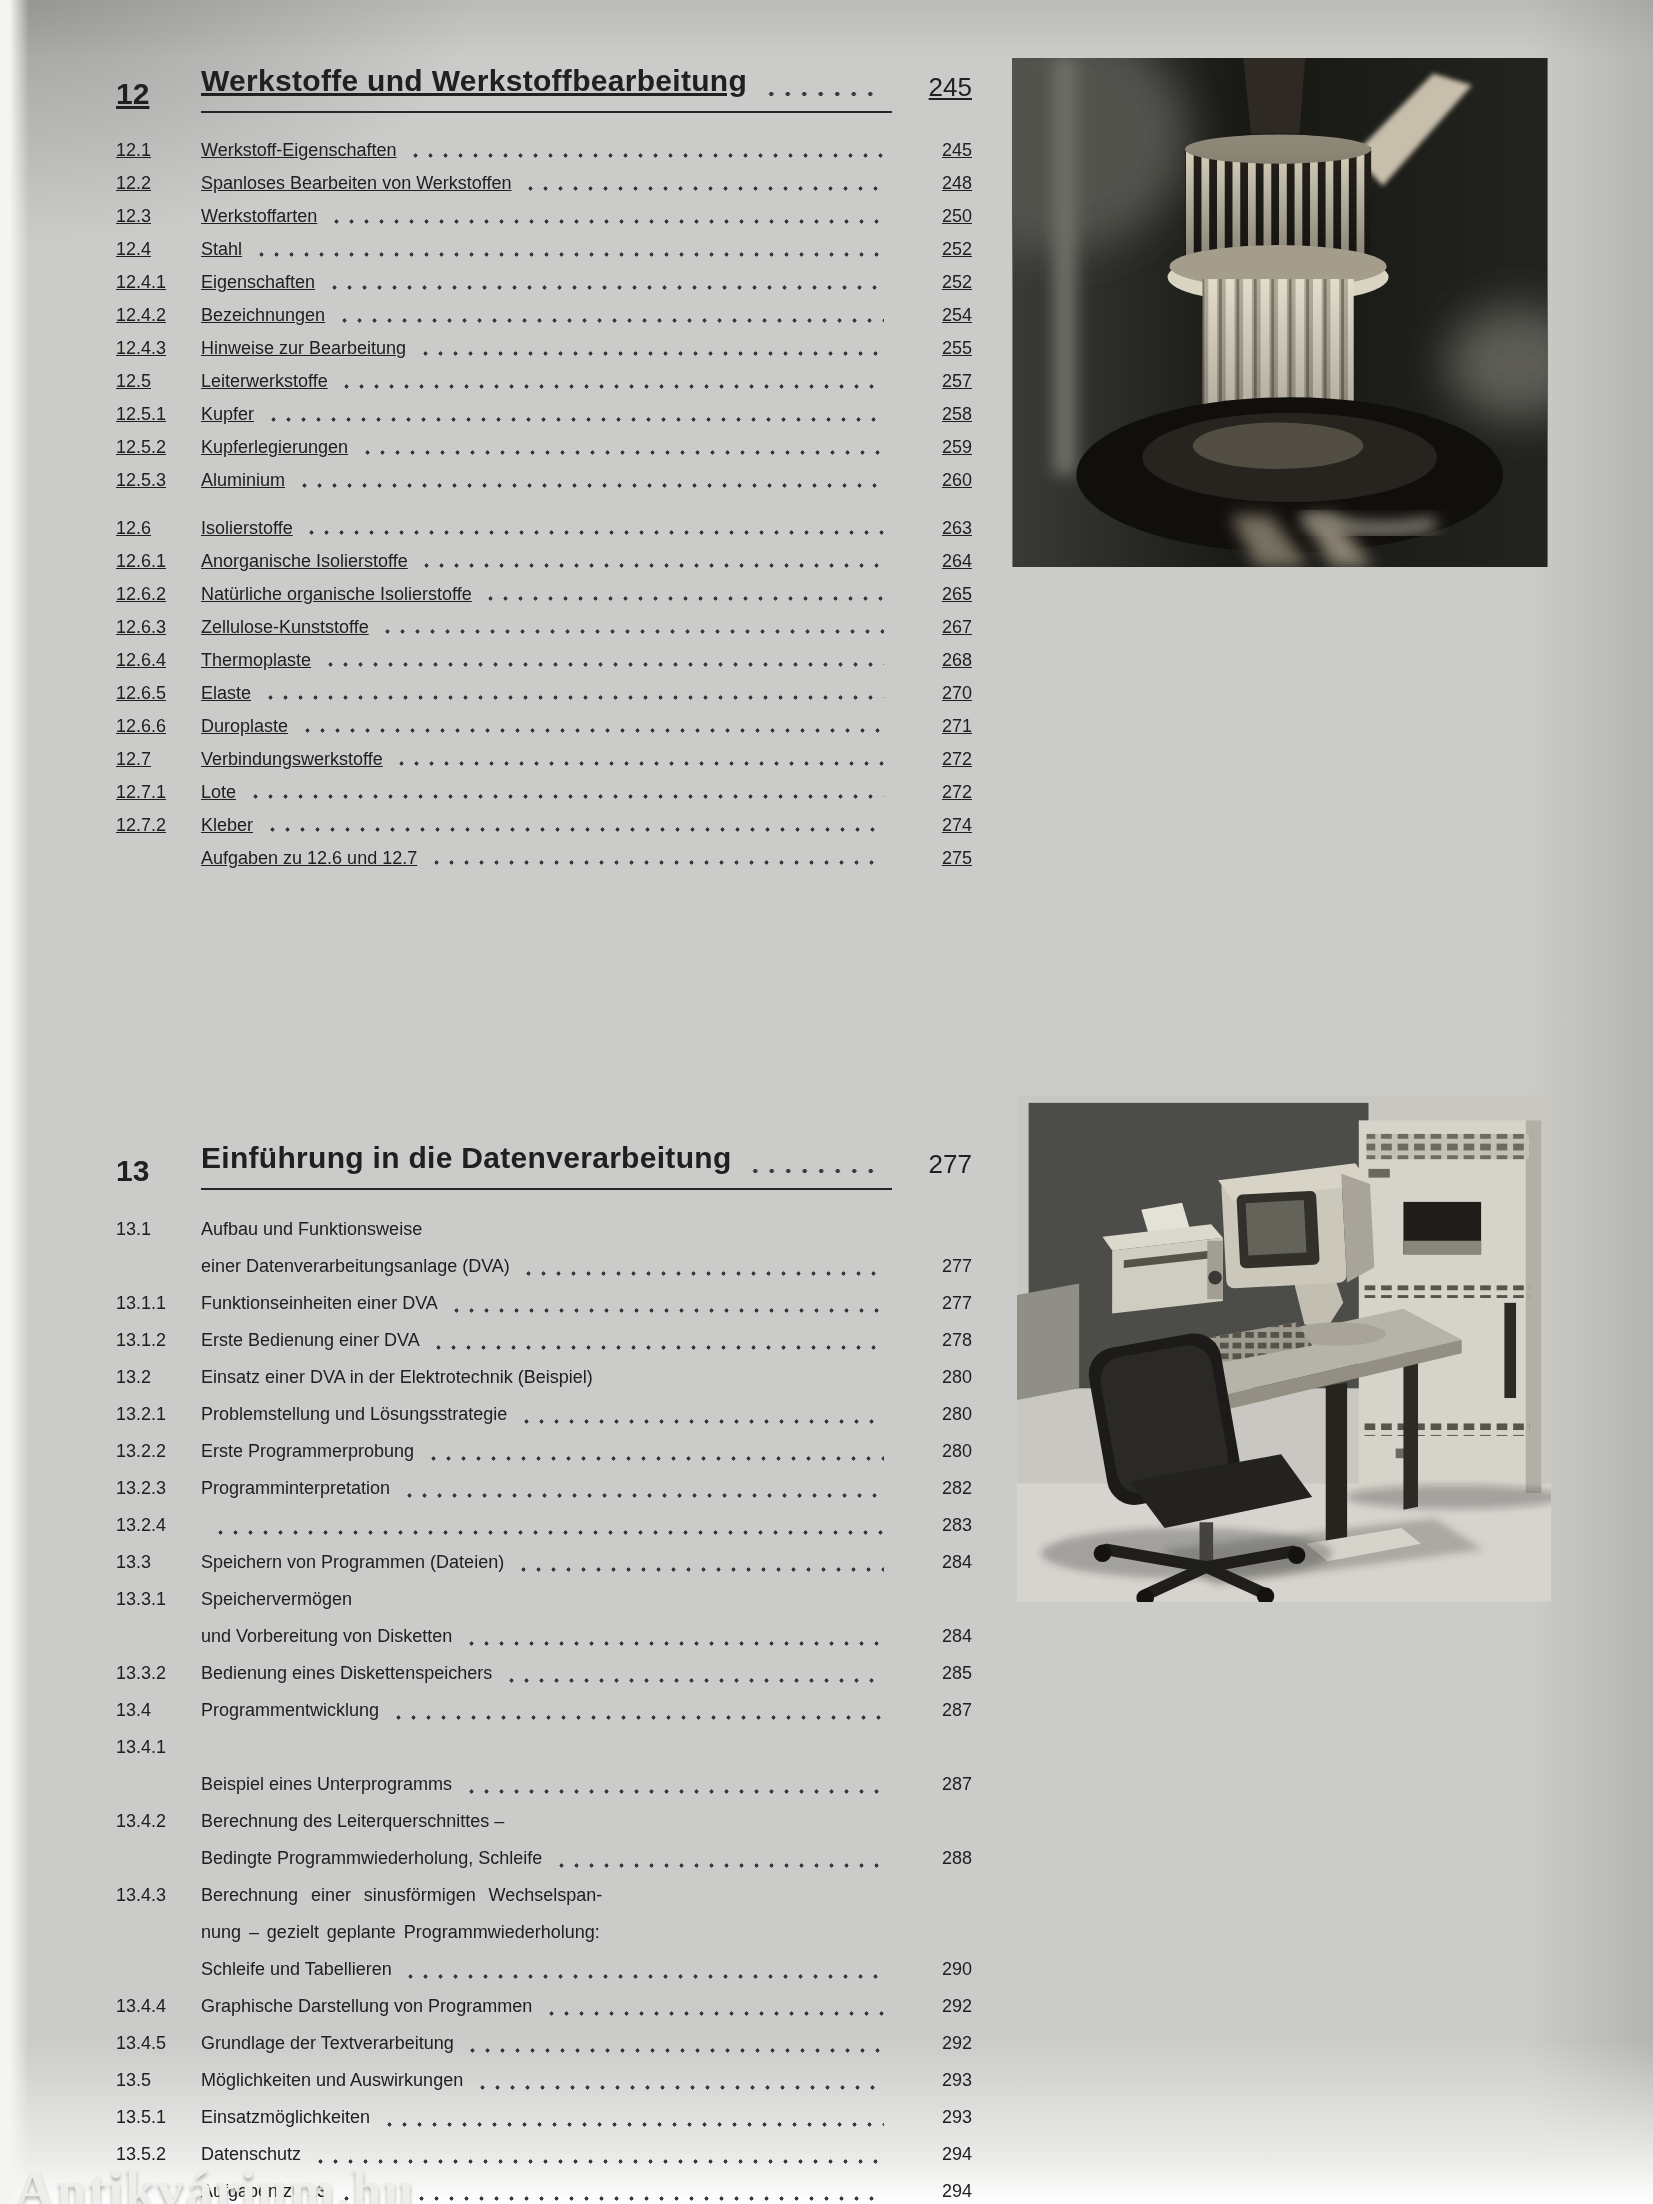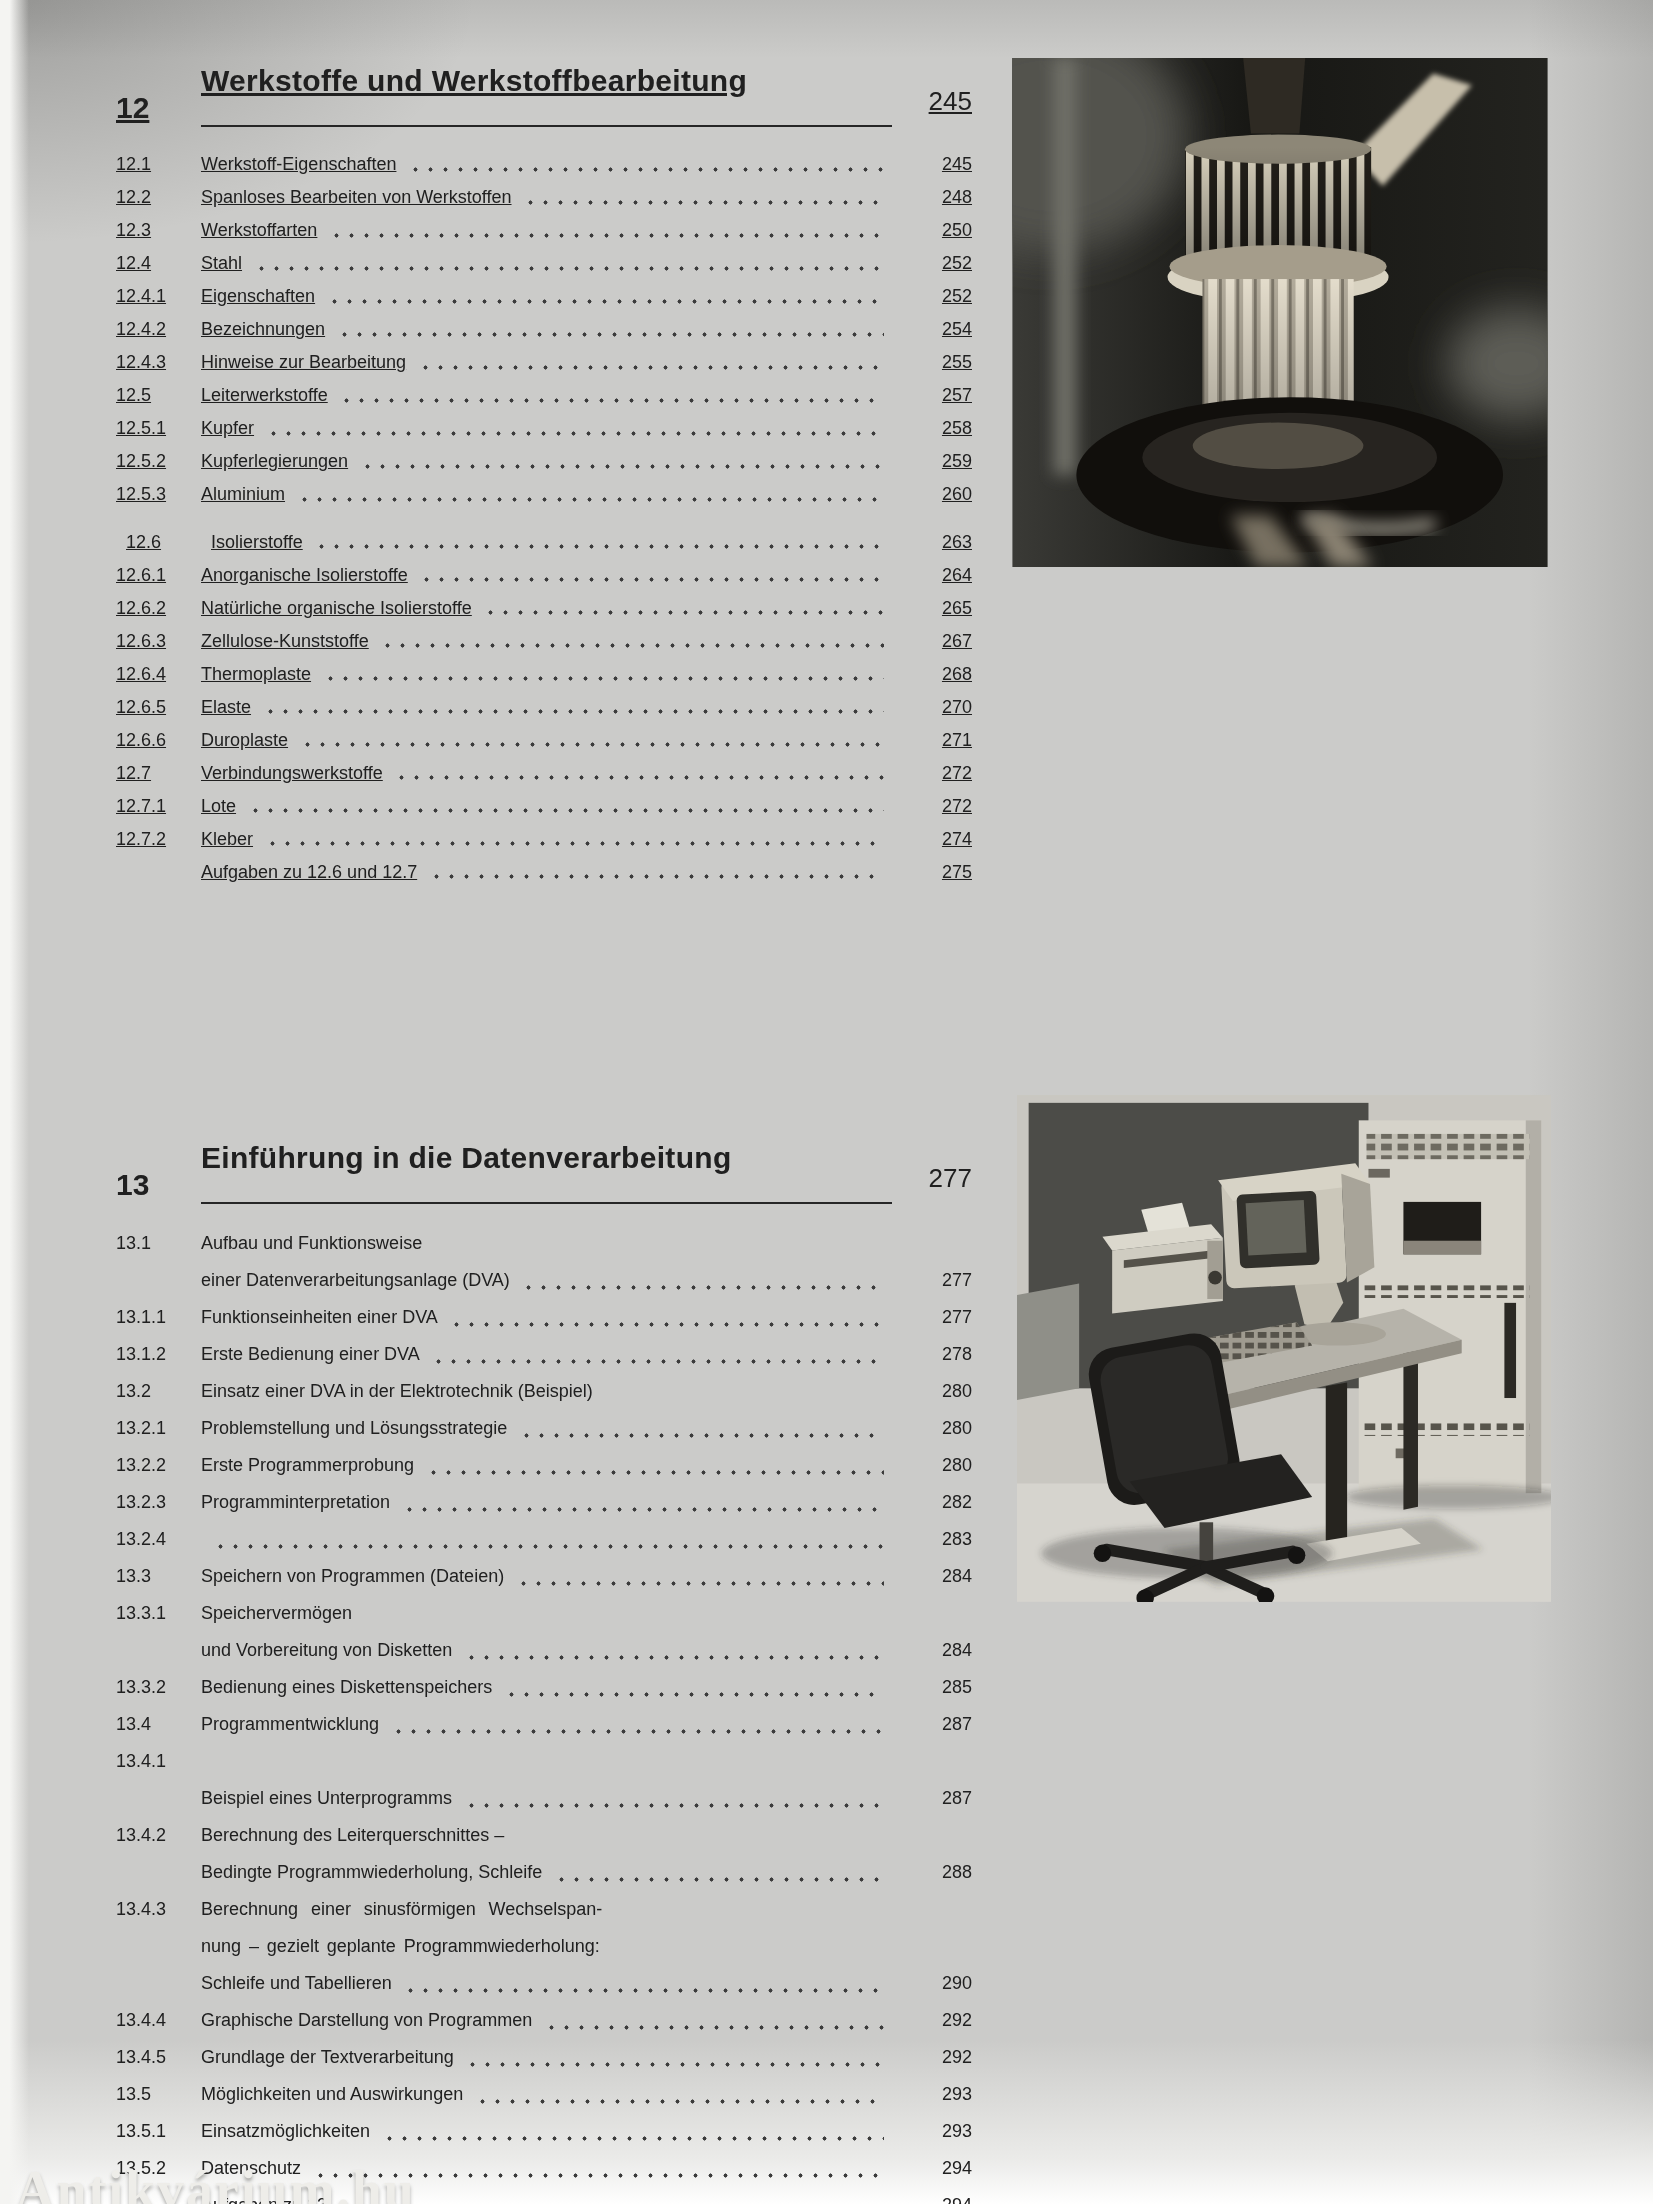--- a/index.html
+++ b/index.html
@@ -16,29 +16,29 @@
       radial-gradient(679px 349px at 0% 0%, rgba(58,58,56,0.30), rgba(0,0,0,0) 70%),
       linear-gradient(270deg, rgba(88,88,86,0.20) 0px, rgba(0,0,0,0) 126px),
       linear-gradient(180deg, rgba(110,110,108,0.18) 0px, rgba(0,0,0,0) 58px);
   }
   
   .chapter{position:absolute;left:116px;width:856px;}
   .chapter.ch12{top:61px;text-decoration:underline;}
   .chapter.ch13{top:1138px;}
   .chap-head{display:flex;align-items:flex-end;font-weight:bold;font-size:30px;line-height:39px;margin-bottom:21.3px;}
   .chap-num{width:85px;flex:none;}
-  .chap-titlewrap{flex:1;display:flex;border-bottom:2.9px solid #262626;padding-bottom:25px;align-items:center;}
+  .chap-titlewrap{flex:1;display:flex;border-bottom:2.9px solid #262626;padding-bottom:11px;}
   .chap-title{flex:none;letter-spacing:0.3px;}
   .head-dots{flex:1;margin:0 9.7px 0 15.5px;
     background-image:radial-gradient(circle,#3a3a3a 1.9px, rgba(0,0,0,0) 2.3px);
     background-size:16.5px 7.8px;background-repeat:repeat-x;background-position:left bottom 1.9px;}
   .chap-page{width:80px;flex:none;text-align:right;font-weight:normal;font-size:26px;padding-bottom:5.8px;}
   .toc-row{display:flex;align-items:baseline;font-size:18px;line-height:33px;}
   .ch13 .toc-row{line-height:37px;}
-  .toc-row.gap{margin-top:14.6px;margin-left:10px;}
+  .toc-row.gap{margin-top:14.6px;}
   .toc-row.just .toc-text{word-spacing:7.8px;}
   .toc-row.just2 .toc-text{word-spacing:2.9px;}
   .toc-num{width:85px;flex:none;}
   .toc-text{flex:none;}
   .dots{flex:1;align-self:stretch;margin:0 7.8px 0 11.6px;
     background-image:radial-gradient(circle,#3c3c3c 1.8px, rgba(0,0,0,0) 2.2px);
     background-size:15px 6.8px;background-repeat:repeat-x;background-position:left bottom 8.7px;}
   .spacer{flex:1;}
   .toc-page{width:80px;flex:none;text-align:right;}
   

